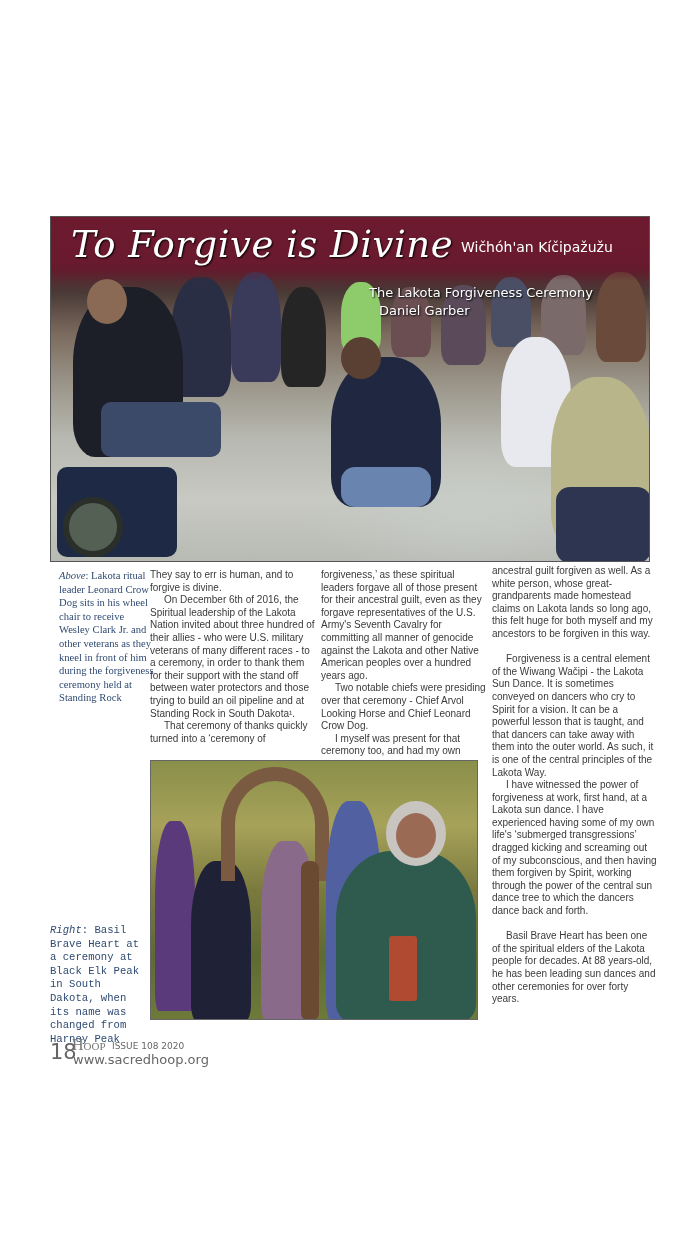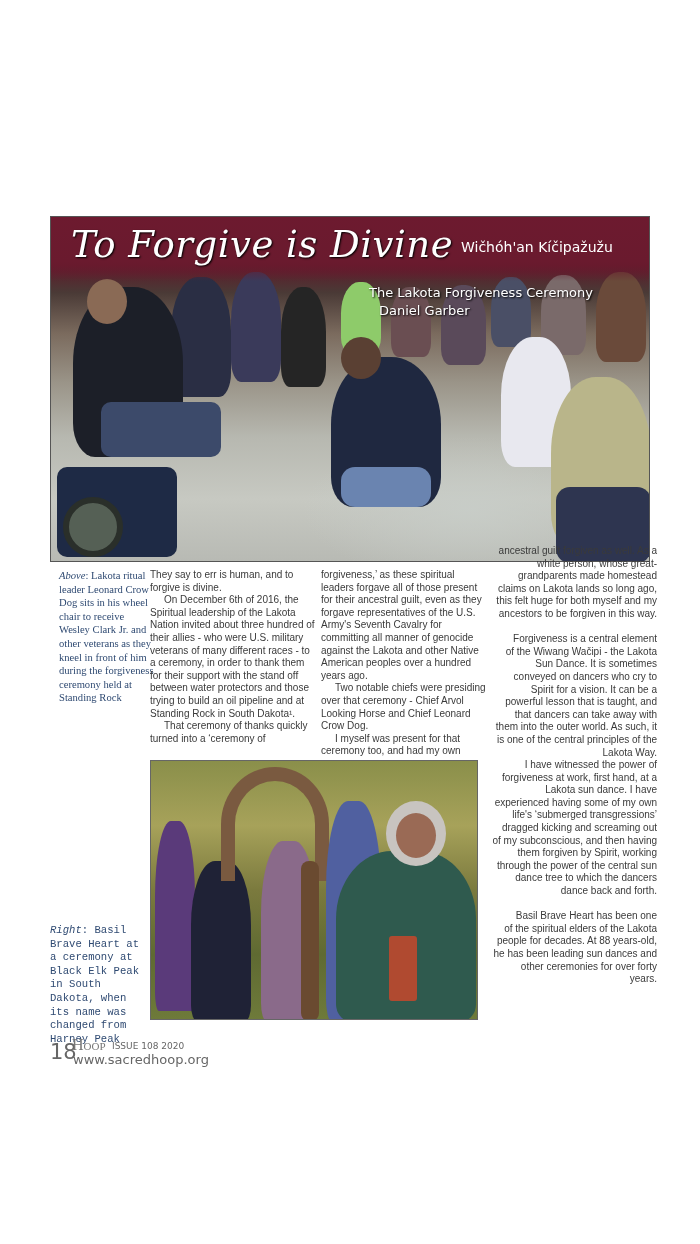--- a/index.html
+++ b/index.html
@@ -31,21 +31,21 @@
   .cap1 { left:59px; top:569px; width:95px;font-family:Liberation Serif, serif; }
   .cap2 { left:50px; top:924px; width:95px;font-family:Liberation Mono, monospace; }
 
   
   .col { position:absolute; font-family:"Liberation Sans", sans-serif; font-size:10px; line-height:12.6px; color:#3a3a3a; }
   .col p { margin:0; }
   .col p.indent { text-indent:14px; }
   .col p.gap { margin-top:12.6px; }
   .c1 { left:150px; top:569px; width:165px; }
   .c2 { left:321px; top:569px; width:165px; }
-  .c3 { left:492px; top:545px; width:165px;text-align:right; }
+  .c3 { left:492px; top:565px; width:165px; }
 
   
   .photo2 { position:absolute; left:150px; top:760px; width:328px; height:260px; overflow:hidden; border:1px solid #666; box-sizing:border-box;
             background:linear-gradient(180deg, #8a8f4a 0%, #a7a25a 25%, #7b7a3e 50%, #5f6a32 75%, #6e7a3a 100%); }
   .p2-fig { position:absolute; border-radius:40% 40% 10% 10%; }
 
   
   .folio { position:absolute; left:50px; top:1040px; font-size:21px; color:#666; font-family:"DejaVu Sans", sans-serif; }
   .mag { position:absolute; left:72px; top:1036px; font-size:16px; color:#777; font-family:Liberation Serif, serif; font-variant:small-caps; }
   .issue { position:absolute; left:112px; top:1041px; font-size:9px; color:#666; font-family:"DejaVu Sans", sans-serif; }

